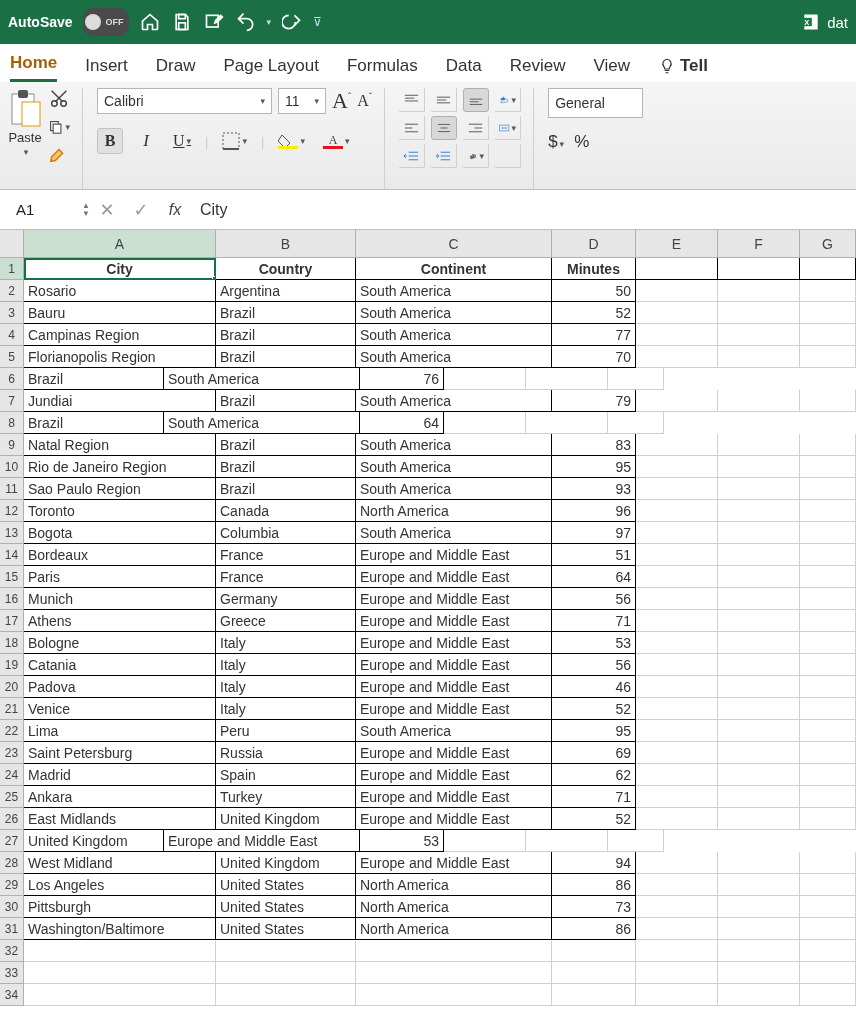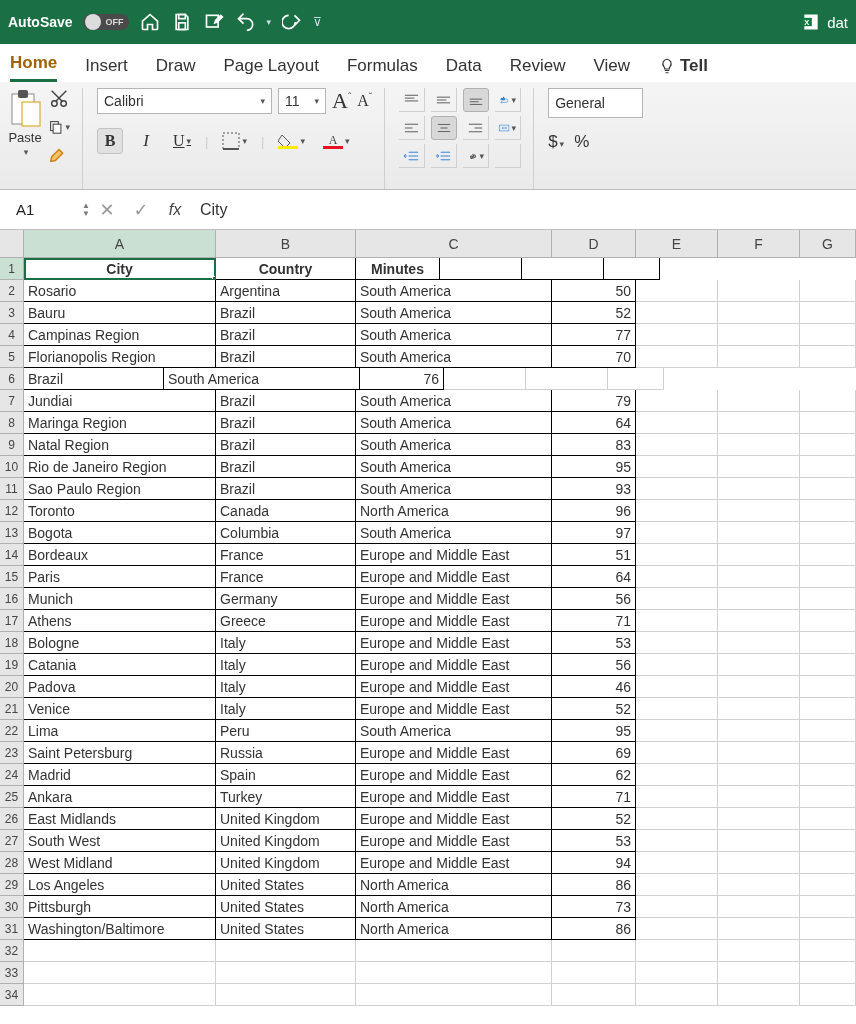--- a/index.html
+++ b/index.html
@@ -1,21 +1,21 @@
 <!DOCTYPE html>
 <html><head>
 <meta charset="utf-8">
 <style>
 * { box-sizing: border-box; margin: 0; padding: 0; }
 body { font-family: "Segoe UI", Arial, sans-serif; font-size: 13px; color: #333; background: #fff; overflow: hidden; width: 856px; height: 1024px; }
 
 
 .titlebar { background: #1a7044; height: 44px; display: flex; align-items: center; padding: 0 8px; color: #fff; gap: 10px; }
 .titlebar .auto-save { font-weight: 600; font-size: 14px; display: flex; align-items: center; gap: 10px; }
-.toggle { width: 46px; height: 16px; border-radius: 10px; background: #4a4a4a; position: relative; display: inline-flex; align-items: center; }
+.toggle { width: 46px; height: 28px; border-radius: 10px; background: #4a4a4a; position: relative; display: inline-flex; align-items: center; }
 .toggle .knob { width: 16px; height: 16px; background: #dcdcdc; border-radius: 50%; position: absolute; left: 2px; }
 .toggle .off { position: absolute; right: 5px; font-size: 9px; color: #ddd; font-weight: 600; }
 .tb-icon { width: 22px; height: 22px; display: inline-flex; align-items: center; justify-content: center; }
 .tb-icon svg { width: 20px; height: 20px; }
 .titlebar .spacer { flex: 1; }
 .doc-name { font-size: 15px; font-weight: 400; display: flex; align-items: center; gap: 6px; }
 
 
 .ribbon-tabs { display: flex; gap: 28px; padding: 10px 10px 0; background: #fff; border-bottom: none; align-items: flex-end; height: 38px; }
 .ribbon-tabs .tab { font-size: 17px; color: #333; padding-bottom: 6px; cursor: pointer; }
@@ -361,20 +361,21 @@
     <div class="ch colD">D</div>
     <div class="ch colE">E</div>
     <div class="ch colF">F</div>
     <div class="ch colG">G</div>
   </div>
   <div class="rows" id="rows">
       <div class="row hdr-row">
         <div class="rh sel">1</div>
         <div class="cell colA bA sel-cell">City<span class="sel-handle"></span></div>
         <div class="cell colB bB">Country</div>
+        <div class="cell colC bC">Continent</div>
         <div class="cell colD bD">Minutes</div>
         <div class="cell colE"></div>
         <div class="cell colF"></div>
         <div class="cell colG"></div>
       </div>
       <div class="row data-row">
         <div class="rh">2</div>
         <div class="cell colA bA">Rosario</div>
         <div class="cell colB bB">Argentina</div>
         <div class="cell colC bC">South America</div>
@@ -427,21 +428,20 @@
         <div class="cell colA bA">Jundiai</div>
         <div class="cell colB bB">Brazil</div>
         <div class="cell colC bC">South America</div>
         <div class="cell colD bD num">79</div>
         <div class="cell colE"></div>
         <div class="cell colF"></div>
         <div class="cell colG"></div>
       </div>
       <div class="row data-row">
         <div class="rh">8</div>
-        <div class="cell colA bA">Maringa Region</div>
         <div class="cell colB bB">Brazil</div>
         <div class="cell colC bC">South America</div>
         <div class="cell colD bD num">64</div>
         <div class="cell colE"></div>
         <div class="cell colF"></div>
         <div class="cell colG"></div>
       </div>
       <div class="row data-row">
         <div class="rh">9</div>
         <div class="cell colA bA">Natal Region</div>
@@ -617,21 +617,20 @@
         <div class="cell colA bA">East Midlands</div>
         <div class="cell colB bB">United Kingdom</div>
         <div class="cell colC bC">Europe and Middle East</div>
         <div class="cell colD bD num">52</div>
         <div class="cell colE"></div>
         <div class="cell colF"></div>
         <div class="cell colG"></div>
       </div>
       <div class="row data-row">
         <div class="rh">27</div>
-        <div class="cell colA bA">South West</div>
         <div class="cell colB bB">United Kingdom</div>
         <div class="cell colC bC">Europe and Middle East</div>
         <div class="cell colD bD num">53</div>
         <div class="cell colE"></div>
         <div class="cell colF"></div>
         <div class="cell colG"></div>
       </div>
       <div class="row data-row">
         <div class="rh">28</div>
         <div class="cell colA bA">West Midland</div>

